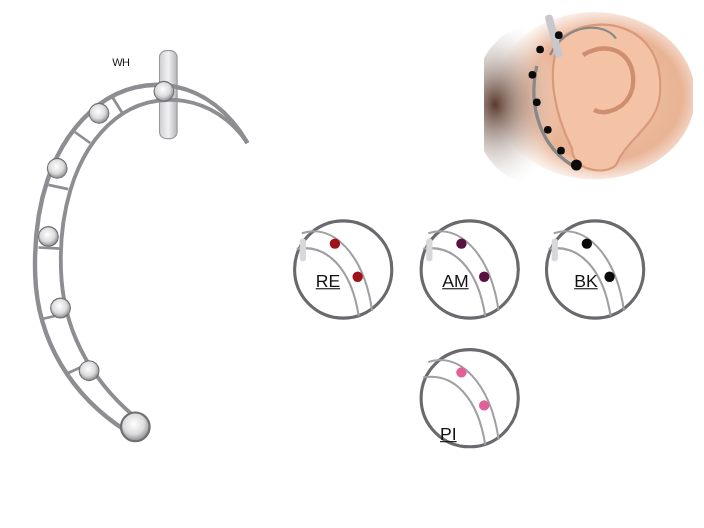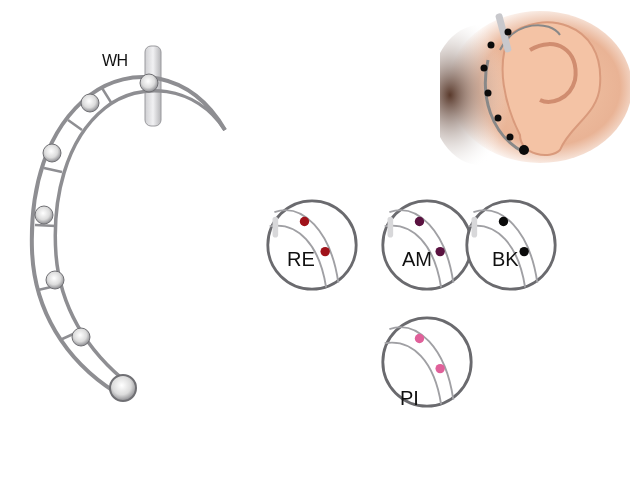--- a/index.html
+++ b/index.html
@@ -1,21 +1,21 @@
 <!DOCTYPE html>
 <html><head>
 <meta charset="utf-8">
 <style>
   html, body { margin:0; padding:0; background:#ffffff; }
   body { width:640px; height:480px; position:relative; overflow:hidden; font-family:"Liberation Sans", sans-serif; }
   .abs { position:absolute; }
-  .label { position:absolute; font-size:16px; color:#111; letter-spacing:-0.5px; }
+  .label { position:absolute; font-size:10px; color:#111; letter-spacing:-0.5px; }
   .swatch { position:absolute; width:94px; height:94px; }
   .swatch svg { width:100%; height:100%; }
-  .swatch-label { position:absolute; font-size:20px; color:#111; }
+  .swatch-label { position:absolute; font-size:16px; color:#111;text-decoration:underline; }
 </style>
 </head>
 <body>
 
 <div class="abs" style="left:20px;top:40px;width:220px;height:380px;">
   <svg width="220" height="380" viewBox="0 0 220 380">
     <defs>
       <linearGradient id="pin" x1="0" x2="1">
         <stop offset="0" stop-color="#cfcfd2"></stop>
           <stop offset="0.5" stop-color="#f1f1f3"></stop>
@@ -108,21 +108,21 @@
     <circle cx="50" cy="50" r="47" fill="#fff" stroke="#6a6a6e" stroke-width="3"></circle>
     <path d="M10 15 C 40 5, 70 35, 78 90" fill="none" stroke="#a0a0a4" stroke-width="2"></path>
     <path d="M5 30 C 35 25, 58 50, 65 95" fill="none" stroke="#a0a0a4" stroke-width="2"></path>
     <rect x="8" y="20" width="6" height="22" rx="3" fill="#d8d8da"></rect>
     <circle cx="42" cy="25" r="5" fill="#5a1240"></circle>
     <circle cx="64" cy="57" r="5" fill="#5a1240"></circle>
   </svg>
   <span class="swatch-label" style="left:22px;top:50px;text-align:right;">AM</span>
 </div>
 
-<div class="swatch" style="left:464px;top:198px;">
+<div class="swatch" style="left:494px;top:198px;">
   <svg viewBox="0 0 100 100">
     <circle cx="50" cy="50" r="47" fill="#fff" stroke="#6a6a6e" stroke-width="3"></circle>
     <path d="M10 15 C 40 5, 70 35, 78 90" fill="none" stroke="#a0a0a4" stroke-width="2"></path>
     <path d="M5 30 C 35 25, 58 50, 65 95" fill="none" stroke="#a0a0a4" stroke-width="2"></path>
     <rect x="8" y="20" width="6" height="22" rx="3" fill="#d8d8da"></rect>
     <circle cx="42" cy="25" r="5" fill="#0a0a0a"></circle>
     <circle cx="64" cy="57" r="5" fill="#0a0a0a"></circle>
   </svg>
   <span class="swatch-label" style="left:28px;top:50px;">BK</span>
 </div>

